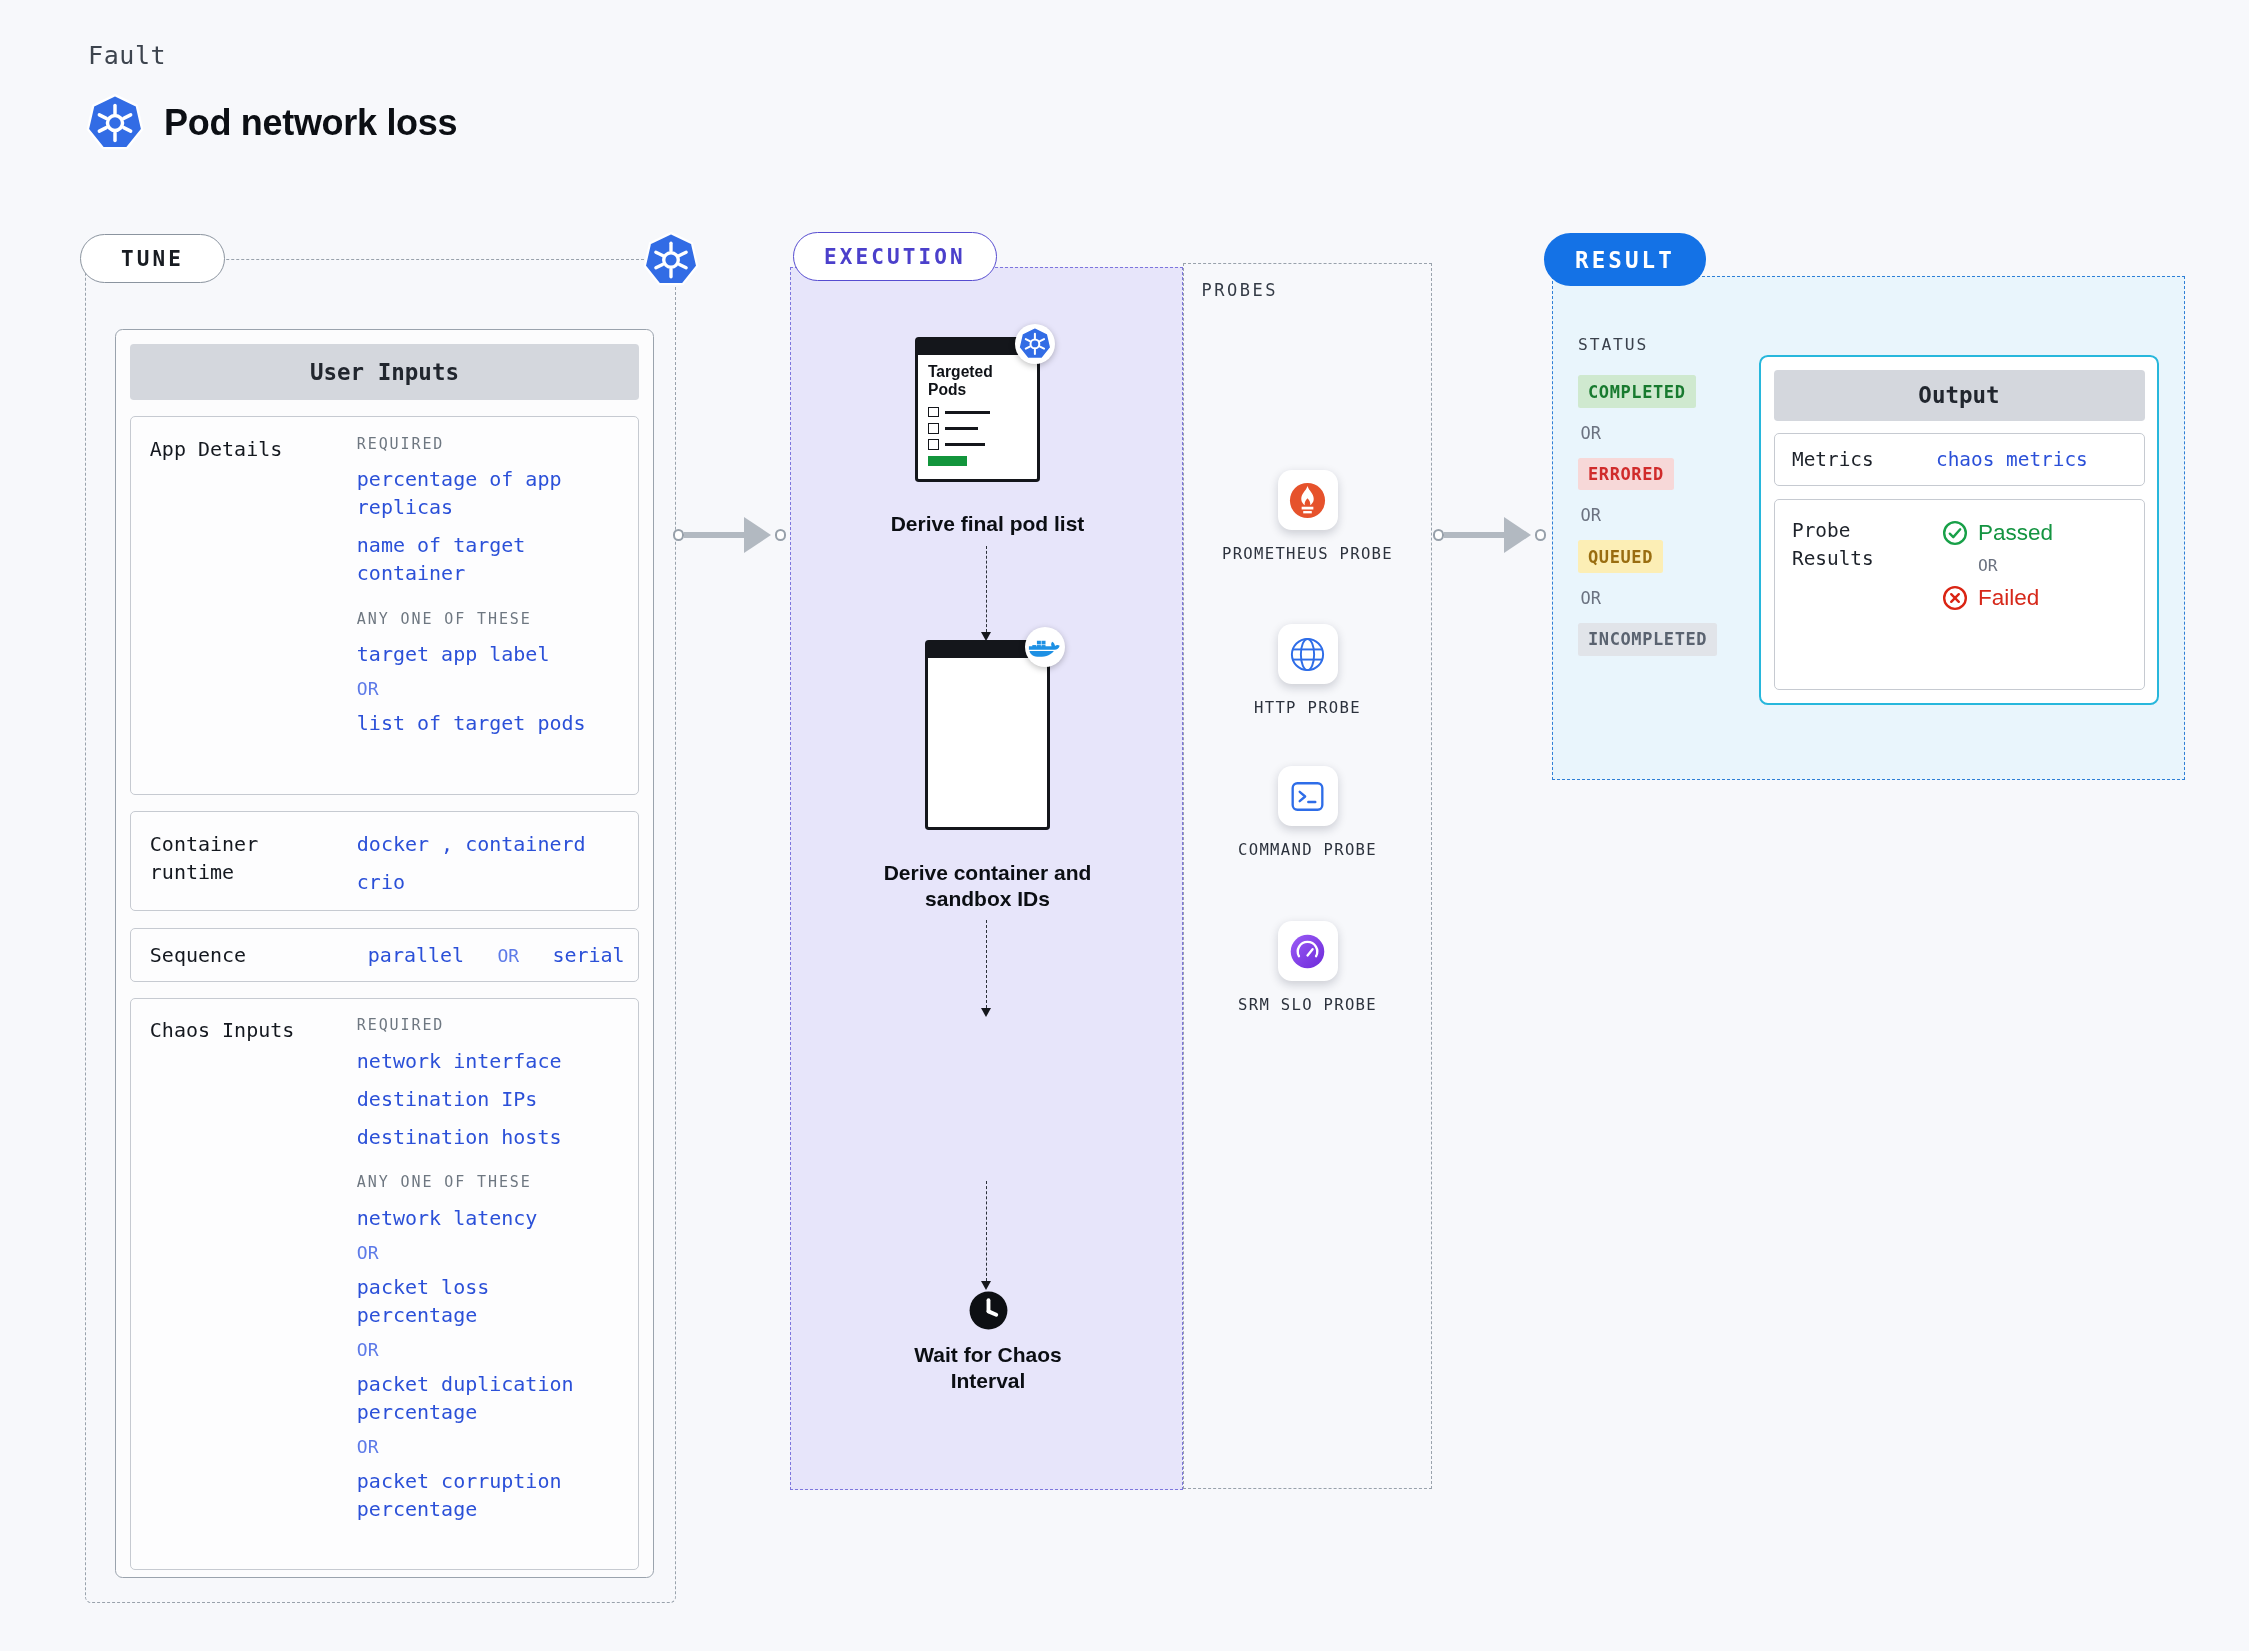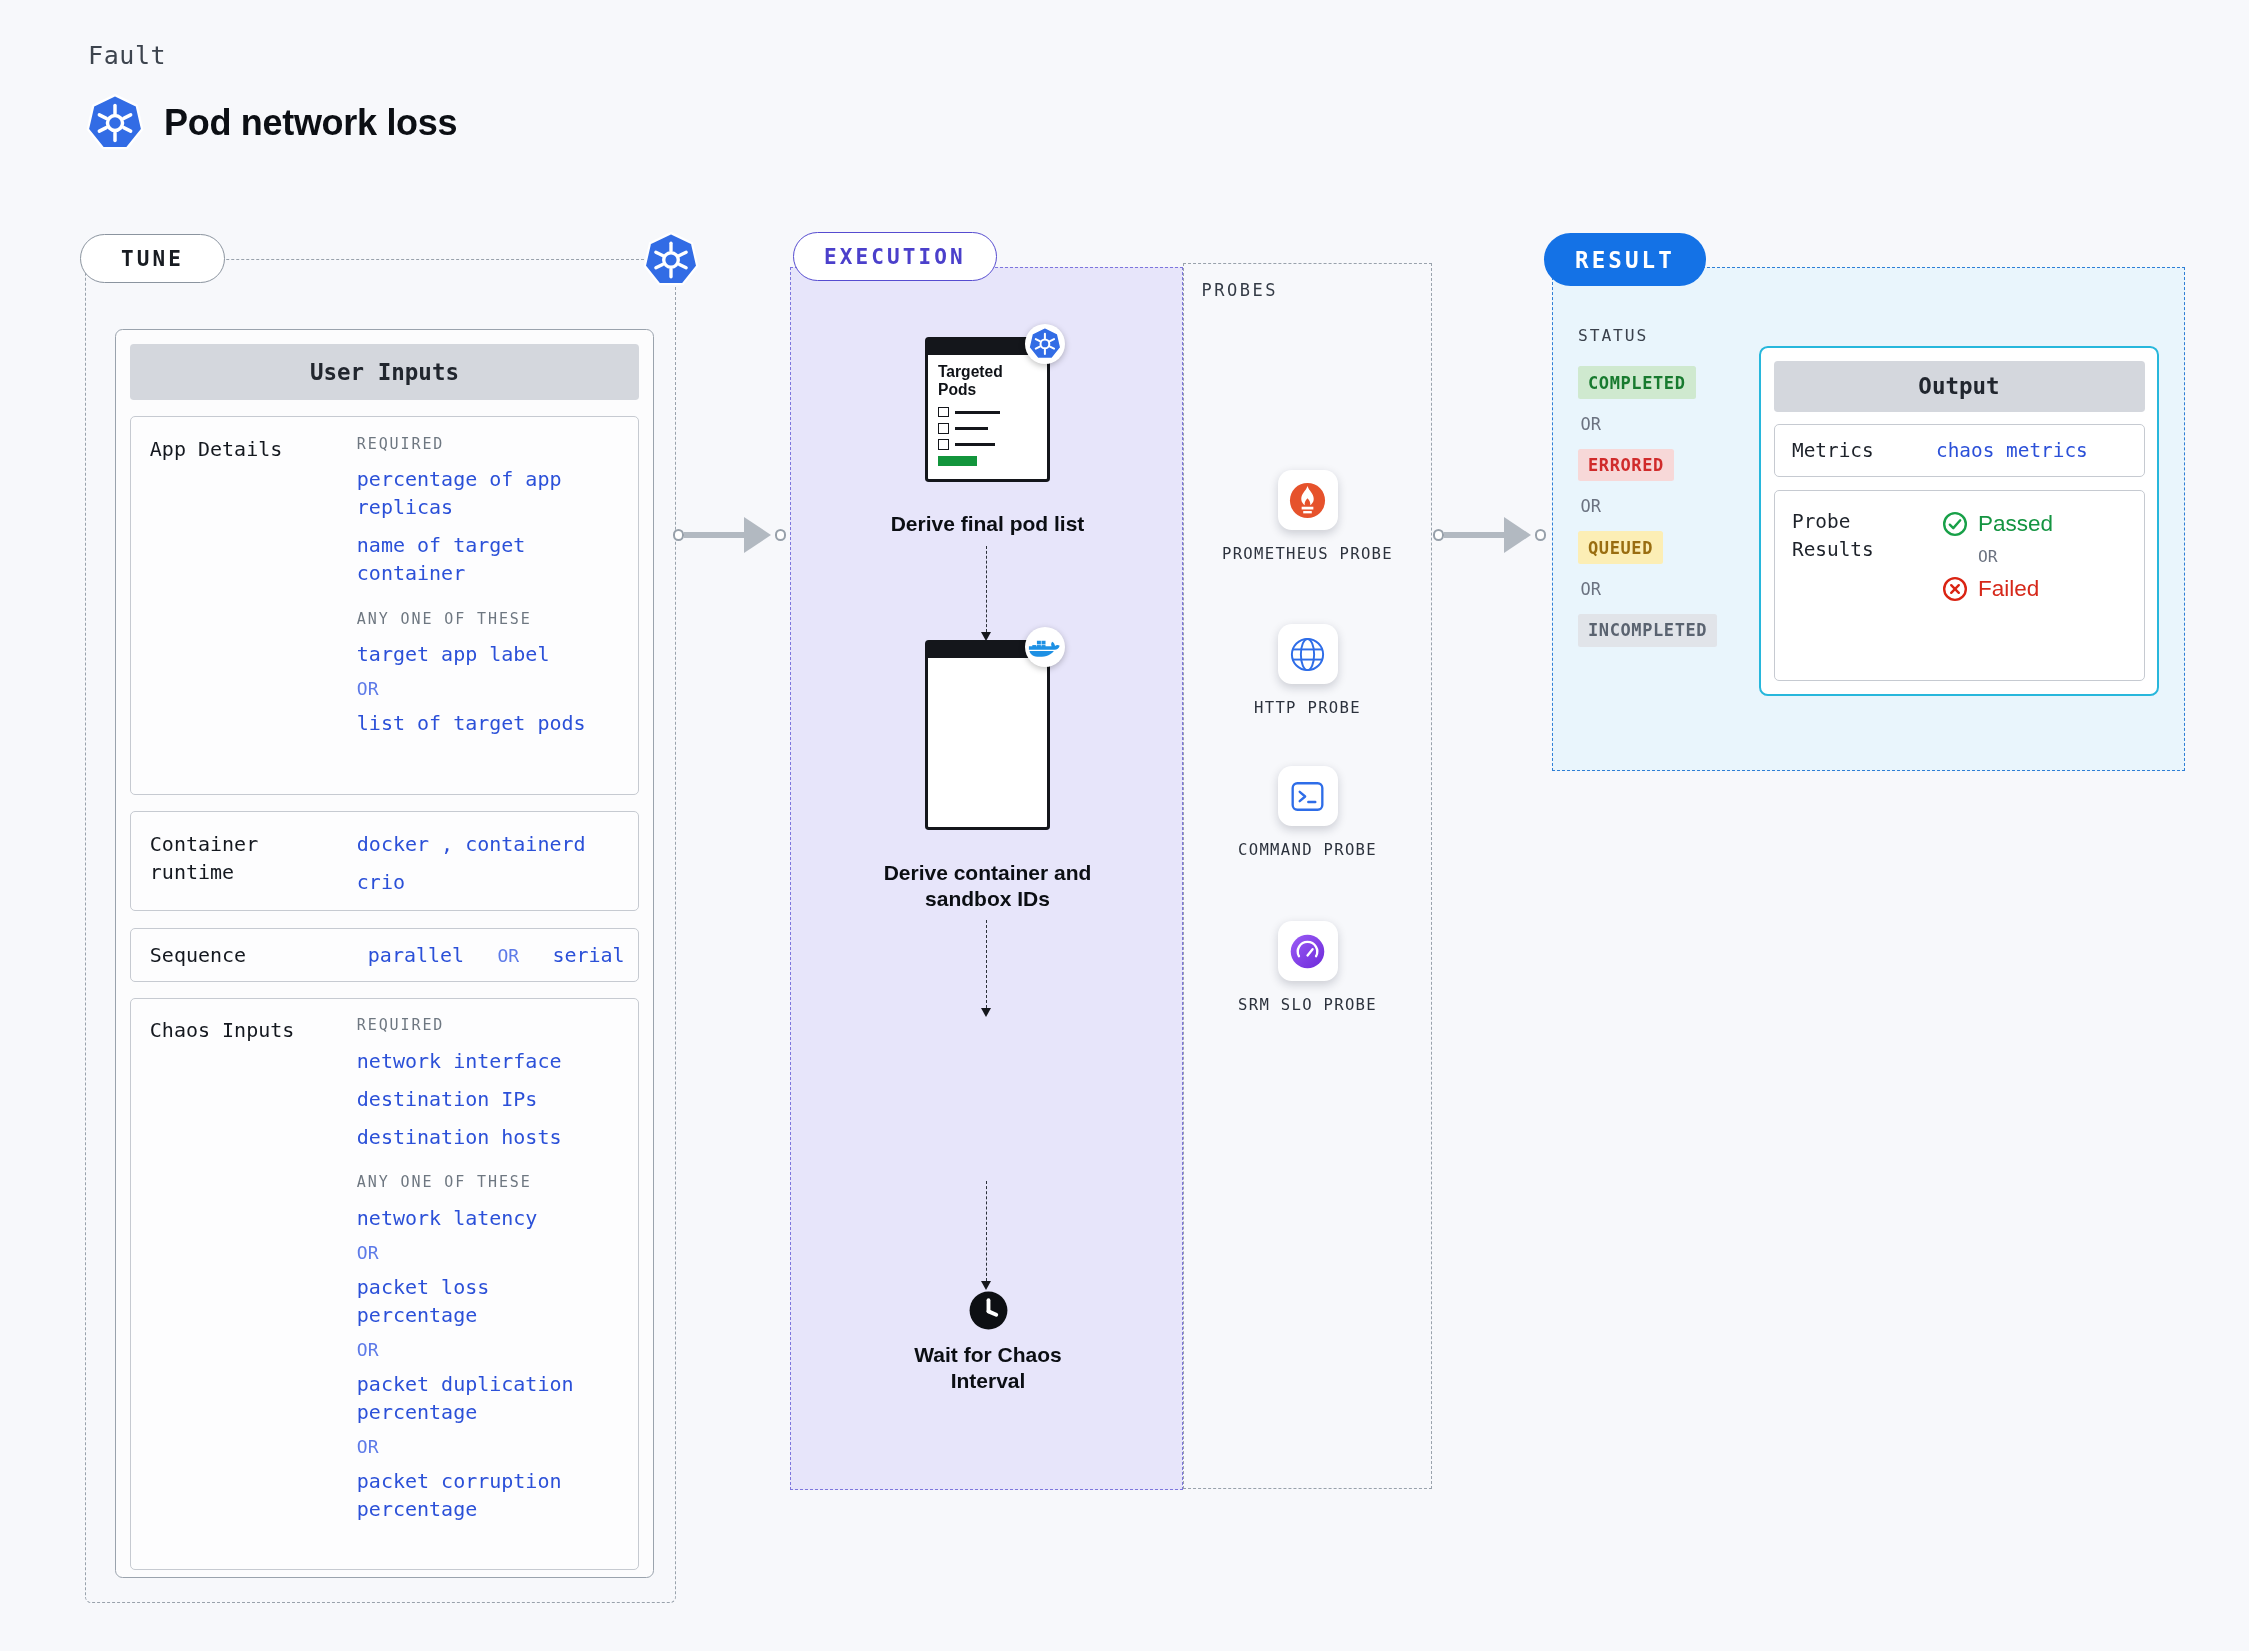--- a/index.html
+++ b/index.html
@@ -19,21 +19,21 @@
   .pill{ position:absolute; display:flex; align-items:center; justify-content:center;
     font-family:"DejaVu Sans Mono",monospace; font-weight:bold; letter-spacing:3.1px; border-radius:29px; z-index:5;}
   .tune-pill{ left:80px; top:234px; width:145px; height:49px; background:#ffffff; border:1.9px solid #8b949f; color:#181c22; font-size:21px;}
   .exec-pill{ left:793px; top:232px; padding:0 30px; height:49px; background:#ffffff; border:1.9px solid #564cd0; color:#4b40cb; font-size:21px;}
   .result-pill{ left:1544px; top:233px; padding:0 31px; height:53px; background:#1472e6; color:#ffffff; font-size:22.5px;}
 
   
   .tune-box{ position:absolute; left:85px; top:259px; width:591px; height:1344px; border:1.9px dashed #99a2ac; border-radius:6.3px;}
   .exec-box{ position:absolute; left:790px; top:267px; width:393px; height:1223px; background:#e7e5fa; border:1.9px dashed #7d76dd;}
   .probes-box{ position:absolute; left:1183px; top:263px; width:249px; height:1226px; border:1.9px dashed #99a2ac;}
-  .result-box{ position:absolute; left:1552px; top:267px; width:633px; height:504px; background:#e9f5fc; border:1.9px dashed #2e7fd6;}
+  .result-box{ position:absolute; left:1552px; top:276px; width:633px; height:504px; background:#e9f5fc; border:1.9px dashed #2e7fd6;}
   .tune-k8s{ position:absolute; left:643px; top:232px; width:56px; height:56px; z-index:5;}
 
   
   .ui-card{ position:absolute; left:29px; top:69px; width:539px; height:1249px; background:#fcfcfd;
     border:1.9px solid #9aa3ad; border-radius:7.5px; padding:13.8px;}
   .ui-header{ height:56px; background:#d4d7dd; border-radius:3.8px; display:flex; align-items:center; justify-content:center;
     font:bold 22.5px "DejaVu Sans Mono",monospace; color:#21262e; margin-bottom:16.3px;}
   .sec{ border:1.3px solid #c6cad1; border-radius:5px; background:#fdfdfe; display:flex; padding:17.5px 19px; margin-bottom:16.3px;}
   .sec-label{ width:188px; margin-right:19px; flex:none; font:20px "DejaVu Sans Mono",monospace; color:#14181f; line-height:1.4;}
   .sec-body{ width:250px;}
@@ -62,21 +62,21 @@
   .doc-top{ height:15px; background:#14161b;}
   .doc-body{ padding:7.5px 10px 8.8px;}
   .doc-title{ font:bold 15.6px "Liberation Sans",sans-serif; color:#0e1116; line-height:1.18; margin-bottom:7.5px;}
   .doc-row{ display:flex; align-items:center; gap:6.3px; margin-bottom:5.6px;}
   .doc-check{ width:10.6px; height:10.6px; border:1.9px solid #14161b; flex:none;}
   .doc-line{ height:3.1px; background:#14161b;}
   .doc-bar{ width:39px; height:10px; background:#12953c; margin-top:6.3px;}
   .doc-badge{ position:absolute; top:-16.3px; right:-17.5px; width:40px; height:40px; background:#ffffff; border-radius:50%;
     box-shadow:0 1.9px 6.3px rgba(0,0,0,.25); display:flex; align-items:center; justify-content:center; padding:3.1px;}
   .doc-badge svg{ width:100%; height:100%;}
-  .doc1{ left:134px; top:69px; height:145px;}
+  .doc1{ left:124px; top:69px; height:145px;}
   .doc2{ left:134px; top:372px; height:190px;}
   .flow-caption{ position:absolute; width:275px; left:59px; text-align:center;
     font:bold 21px "Liberation Sans",sans-serif; color:#0b0e13; line-height:1.25;}
   .cap1{ top:243px;}
   .cap2{ top:592px;}
   .cap3{ top:1074px; width:188px; left:103px;}
   .vc{ position:absolute; left:195px; width:0; border-left:1.9px dashed #2c313a;}
   .vc::after{ content:""; position:absolute; left:-5.6px; bottom:-8.8px; width:0; height:0;
     border-top:9.4px solid #15171c; border-left:5px solid transparent; border-right:5px solid transparent;}
   .vc1{ top:278px; height:86px;}

